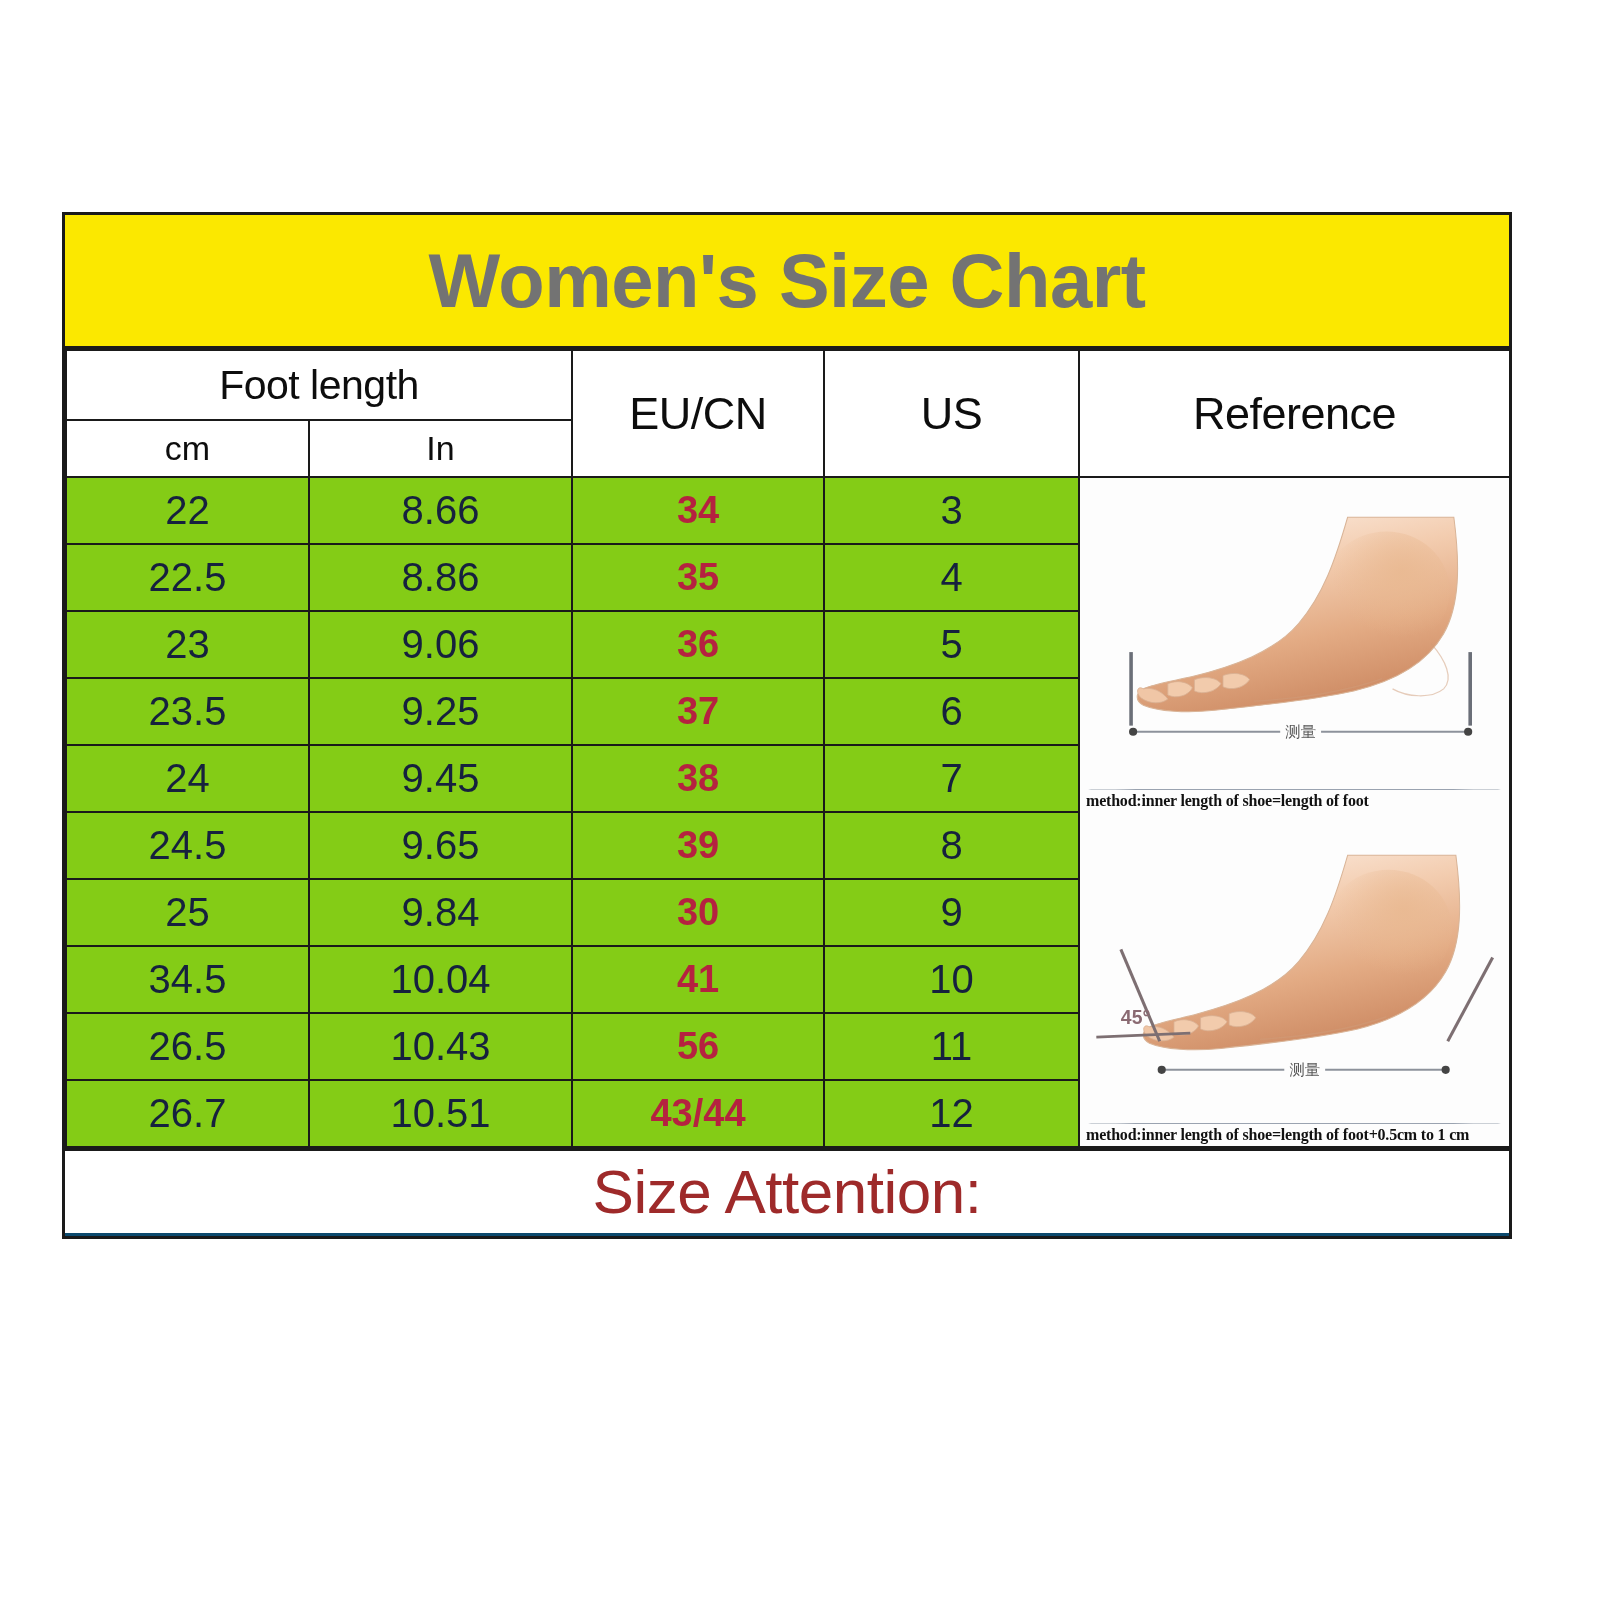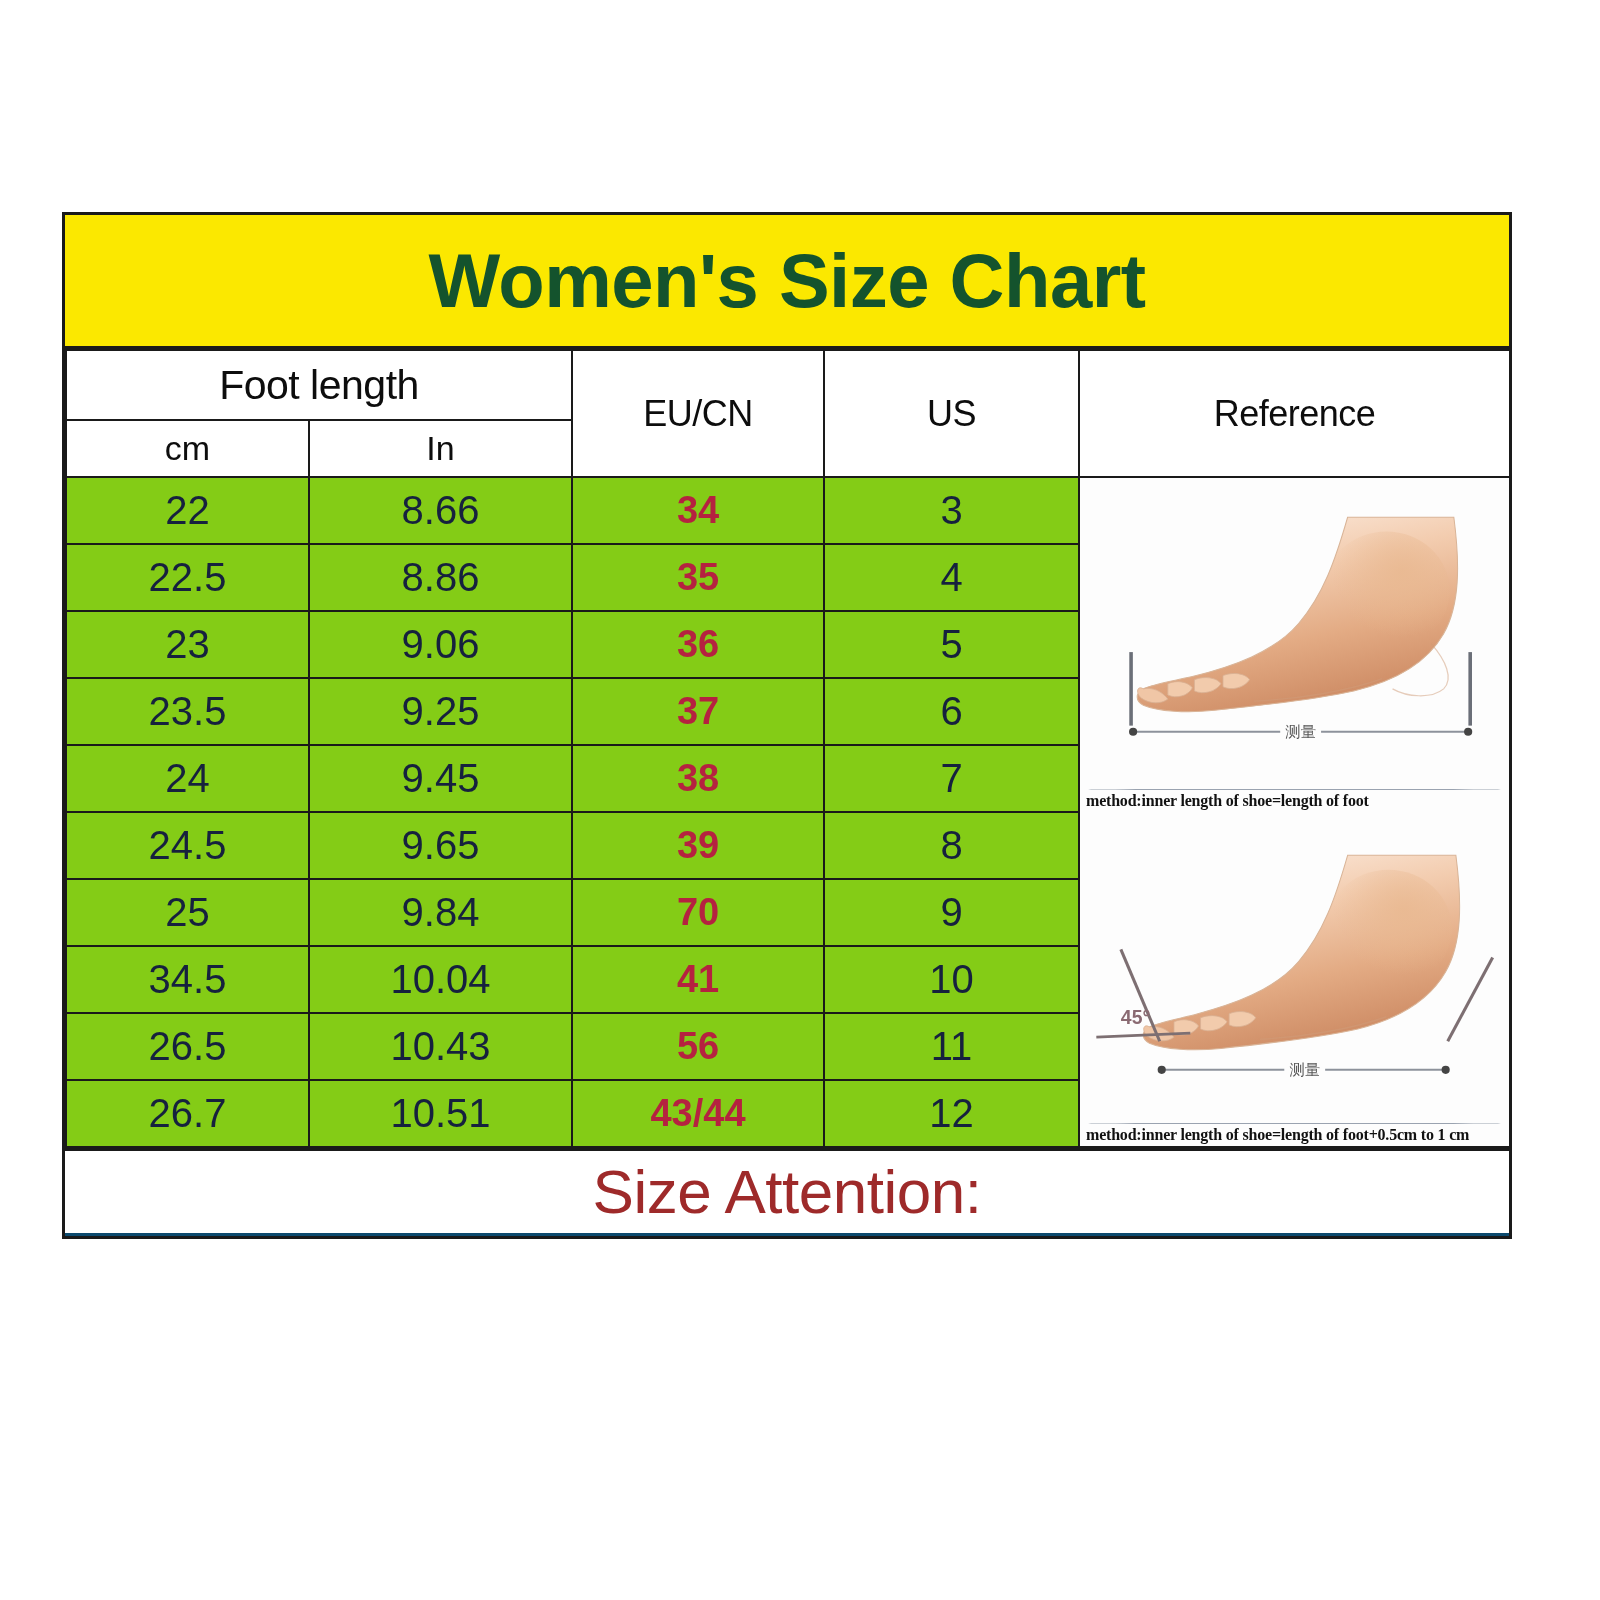--- a/index.html
+++ b/index.html
@@ -39,21 +39,21 @@
     background: #fbe800;
     display: flex;
     align-items: center;
     justify-content: center;
     border-bottom: 3px solid #1a1a1a;
     box-sizing: border-box;
   }
   .title-text {
     font-size: 76px;
     font-weight: 700;
-    color: #14532d;
+    color: #737373;
     letter-spacing: -0.5px;
     line-height: 1;
     white-space: nowrap;
   }
 
   
   table.size-table {
     border-collapse: collapse;
     width: 100%;
     table-layout: fixed;
@@ -78,21 +78,21 @@
     font-weight: 400;
     letter-spacing: -0.5px;
   }
   .hdr-sub {
     height: 55px;
     font-size: 34px;
     color: #0d0d0d;
     font-weight: 400;
   }
   .hdr-tall {
-    font-size: 36px;
+    font-size: 45px;
     color: #0d0d0d;
     font-weight: 400;
     letter-spacing: -0.5px;
   }
 
   tr.data-row td {
     height: 65px;
     background: #84cc16;
     font-size: 40px;
     color: #16213e;
@@ -342,21 +342,21 @@
         </tr>
         <tr class="data-row">
           <td>24.5</td>
           <td>9.65</td>
           <td class="eu-cell">39</td>
           <td>8</td>
         </tr>
         <tr class="data-row">
           <td>25</td>
           <td>9.84</td>
-          <td class="eu-cell">70</td>
+          <td class="eu-cell">30</td>
           <td>9</td>
         </tr>
         <tr class="data-row">
           <td>34.5</td>
           <td>10.04</td>
           <td class="eu-cell">41</td>
           <td>10</td>
         </tr>
         <tr class="data-row">
           <td>26.5</td>

